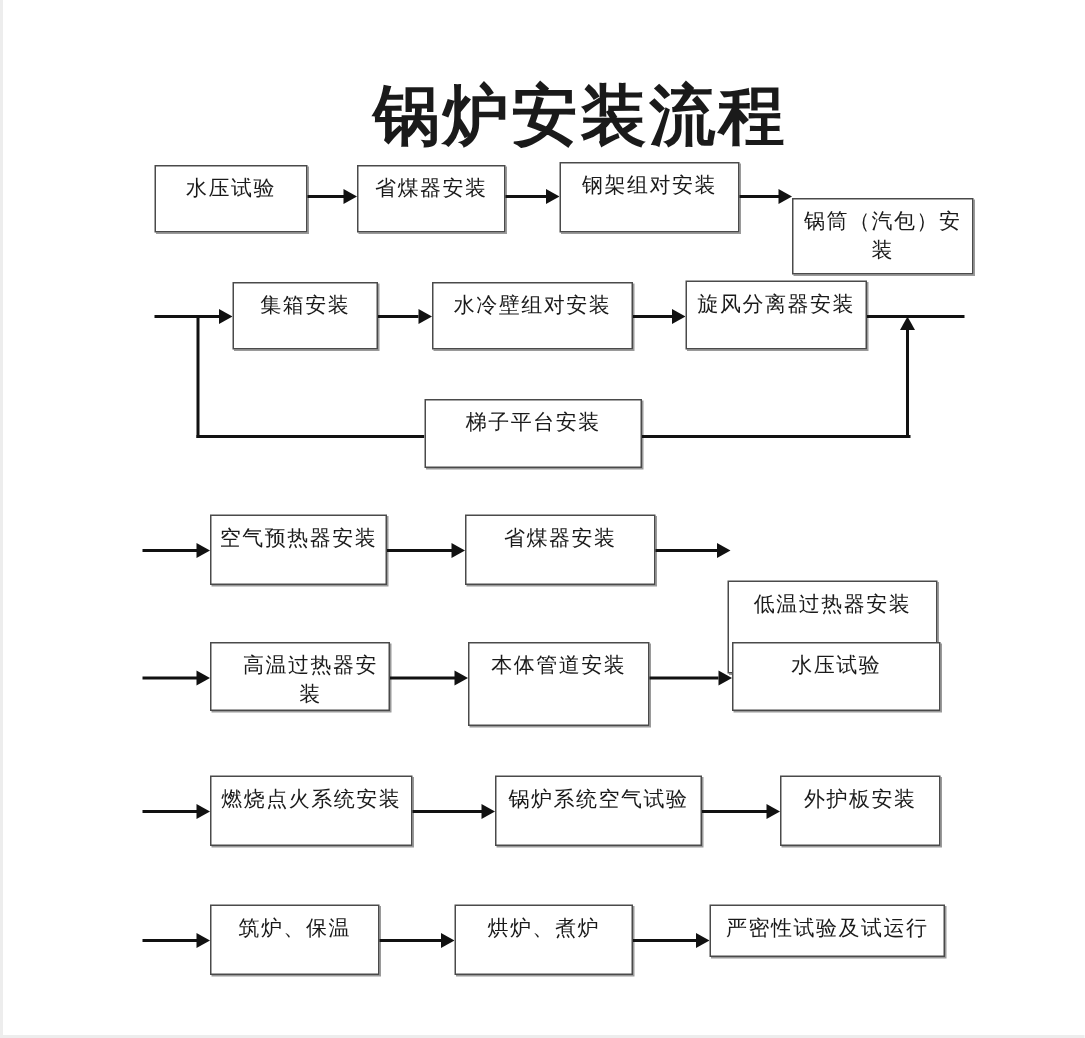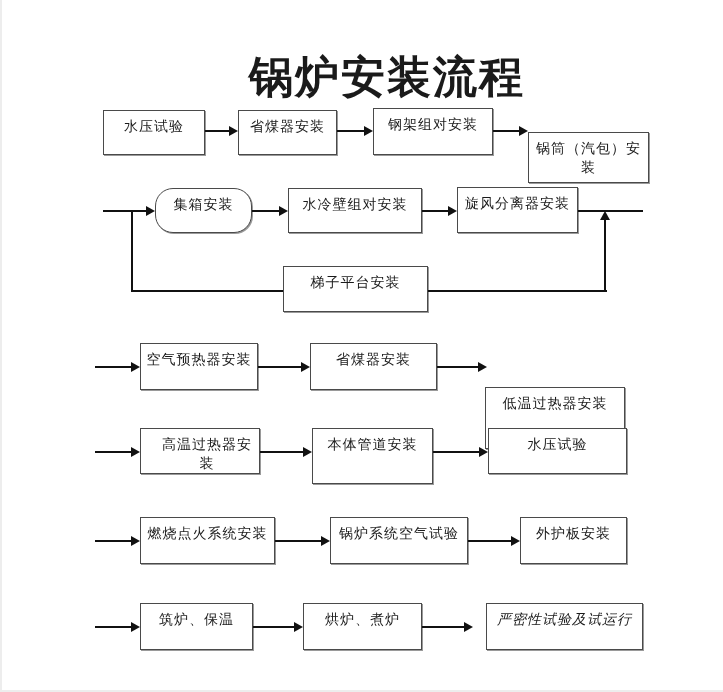--- a/index.html
+++ b/index.html
@@ -58,21 +58,21 @@
 
 <div class="box" style="left:528px;top:108px;width:121px;height:51px;margin-top:24px;">
   <span>锅筒（汽包）安装</span>
 </div>
 
 <div class="hline" style="left:103px;top:210px;width:44px;"></div>
 <div class="arr-r" style="left:146px;top:206px;"></div>
 <div class="vline" style="left:131px;top:210px;height:82px;"></div>
 <div class="hline" style="left:131px;top:290px;width:152px;"></div>
 
-<div class="box" style="left:155px;top:188px;width:97px;height:45px;border-radius:18px;">
+<div class="box" style="left:155px;top:188px;width:97px;height:45px;">
   <span>集箱安装</span>
 </div>
 <div class="hline" style="left:252px;top:210px;width:27px;"></div>
 <div class="arr-r" style="left:279px;top:206px;"></div>
 
 <div class="box" style="left:288px;top:188px;width:134px;height:45px;">
   <span>水冷壁组对安装</span>
 </div>
 <div class="hline" style="left:422px;top:210px;width:26px;"></div>
 <div class="arr-r" style="left:448px;top:206px;"></div>
@@ -154,15 +154,15 @@
 </div>
 <div class="hline" style="left:253px;top:626px;width:42px;"></div>
 <div class="arr-r" style="left:294px;top:622px;"></div>
 
 <div class="box" style="left:303px;top:603px;width:119px;height:47px;">
   <span>烘炉、煮炉</span>
 </div>
 <div class="hline" style="left:422px;top:626px;width:43px;"></div>
 <div class="arr-r" style="left:464px;top:622px;"></div>
 
-<div class="box" style="left:486px;top:603px;width:157px;height:47px;font-style:italic;">
+<div class="box" style="left:473px;top:603px;width:157px;height:35px;">
   <span>严密性试验及试运行</span>
 </div>
 
 </body></html>

